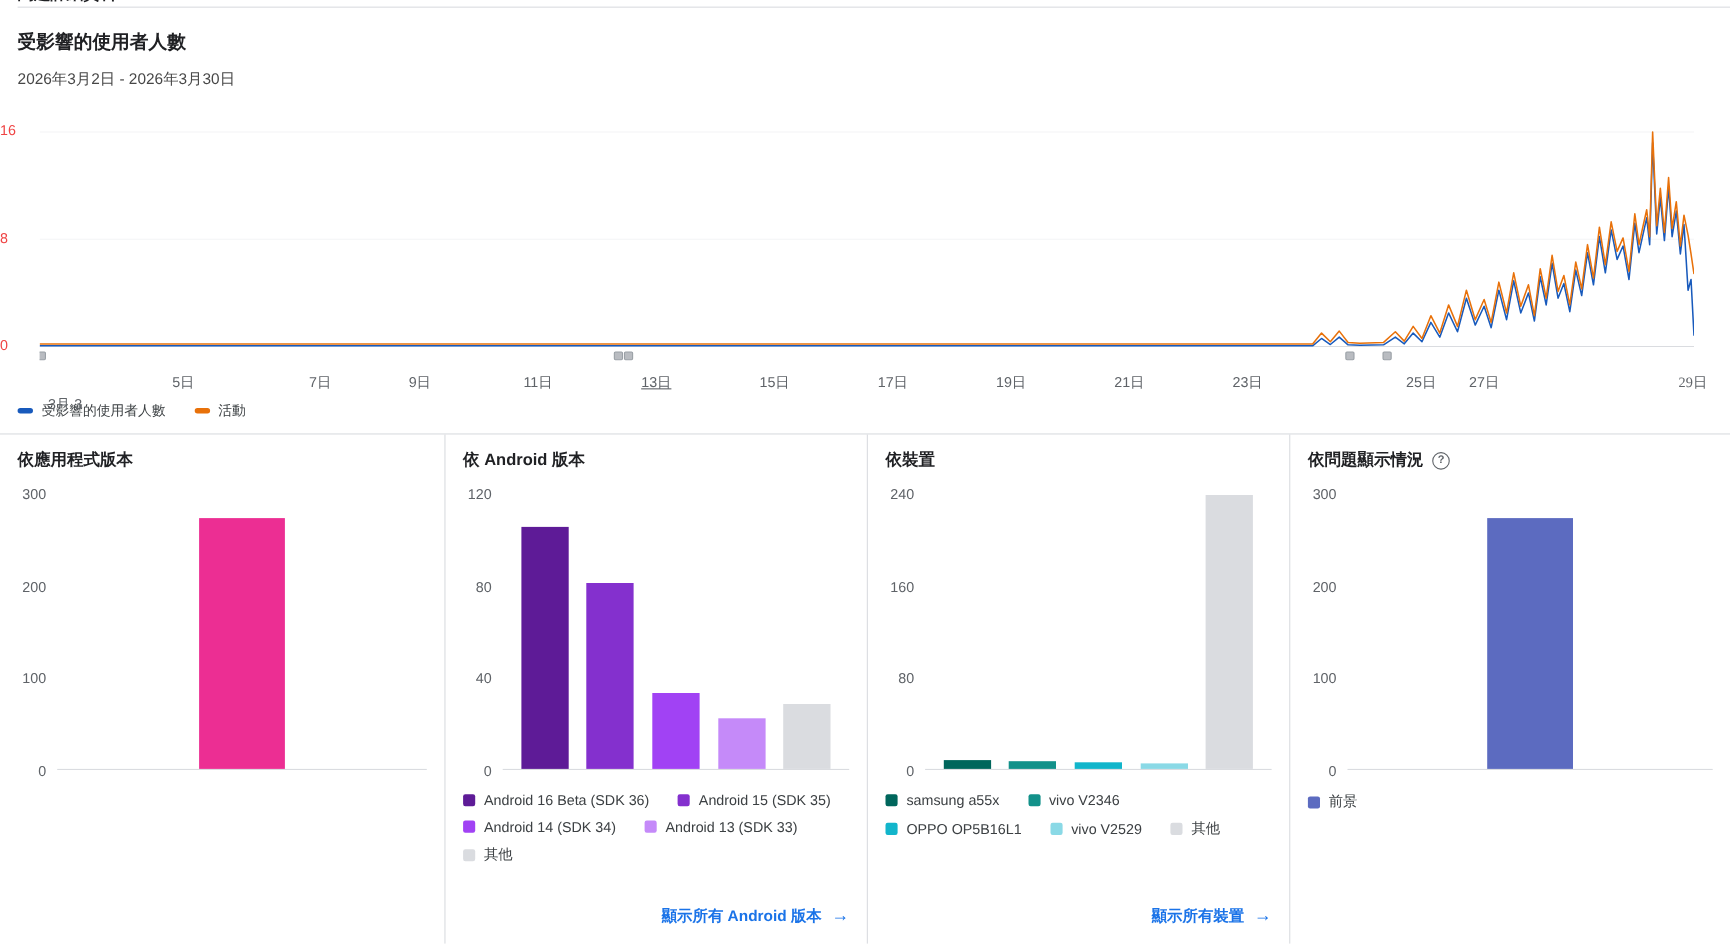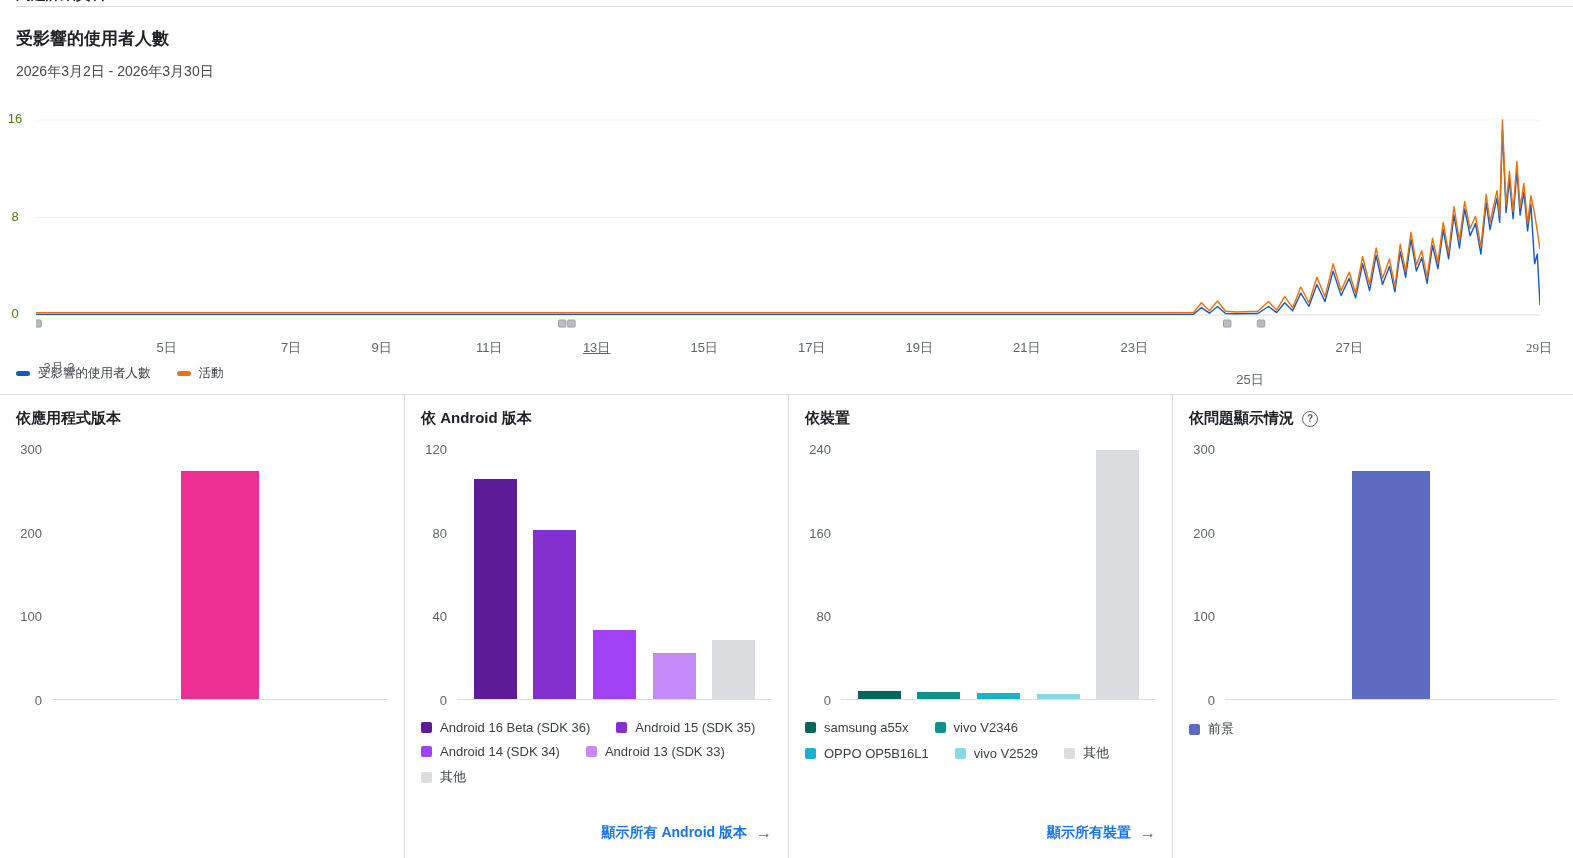--- a/index.html
+++ b/index.html
@@ -9,21 +9,21 @@
     display:flex;flex-direction:column;
   }
   
   .clip-head{height:6px;overflow:hidden;padding-left:16px;}
   .clip-head h1{margin:-15px 0 0;font-size:15px;font-weight:600;}
   .top-rule{border:none;border-top:1px solid #dadce0;margin:0 0 0 16px;}
   .section-title{margin:20px 0 0 16px;font-size:17px;font-weight:600;color:#202124;}
   .date-range{margin:13px 0 0 16px;font-size:14px;color:#474747;}
   
   .main-chart{position:relative;height:256px;margin-top:26px;flex:0 0 auto;}
-  .ytick{position:absolute;left:0;width:30px;text-align:center;font-size:13px;color:#4d7c0f;}
+  .ytick{position:absolute;left:0;width:30px;text-align:left;font-size:13px;color:#ef4444;}
   .xtick{position:absolute;top:232px;width:90px;text-align:center;font-size:13px;color:#5f6368;}
   
   .legend{display:flex;flex-wrap:wrap;column-gap:26px;row-gap:9px;align-items:center;}
   .main-legend-row{margin:2px 0 0 16px;}
   .legend-item{display:flex;align-items:center;gap:8px;font-size:12.5px;color:#3c4043;}
   .swatch{width:11px;height:11px;border-radius:2px;flex:0 0 auto;}
   .legend-pill .swatch{width:14px;height:5px;border-radius:2.5px;}
   
   .panels{display:grid;grid-template-columns:404px 384px 384px 401px;border-top:1px solid #dadce0;margin-top:12px;flex:1;min-height:0;}
   .panel{padding:14px 16px 16px;display:flex;flex-direction:column;min-width:0;}
@@ -76,21 +76,21 @@
     <div class="xtick" style="left: 121.619px;">5日</div>
     <div class="xtick" style="left: 246px;">7日</div>
     <div class="xtick" style="left: 336.63px;">9日</div>
     <div class="xtick" style="left: 444.135px;">11日</div>
     <div class="xtick" style="left: 551.64px; text-decoration: underline;">13日</div>
     <div class="xtick" style="left: 659.146px;">15日</div>
     <div class="xtick" style="left: 766.651px;">17日</div>
     <div class="xtick" style="left: 874.157px;">19日</div>
     <div class="xtick" style="left: 981.662px;">21日</div>
     <div class="xtick" style="left: 1089.17px;">23日</div>
-    <div class="xtick" style="left: 1205px; margin-top: 32px;">25日</div>
+    <div class="xtick" style="left: 1247px;">25日</div>
     <div class="xtick" style="left: 1304.18px;">27日</div>
     <div class="xtick" style="left: 1494px; font-family: Liberation Serif, serif;">29日</div>
   </div>
 
 <div class="legend legend-pill main-legend-row">
     <div class="legend-item">
       <span class="swatch" style="background: rgb(24, 90, 188);"></span>
       <span>受影響的使用者人數</span>
     </div>
     <div class="legend-item">

